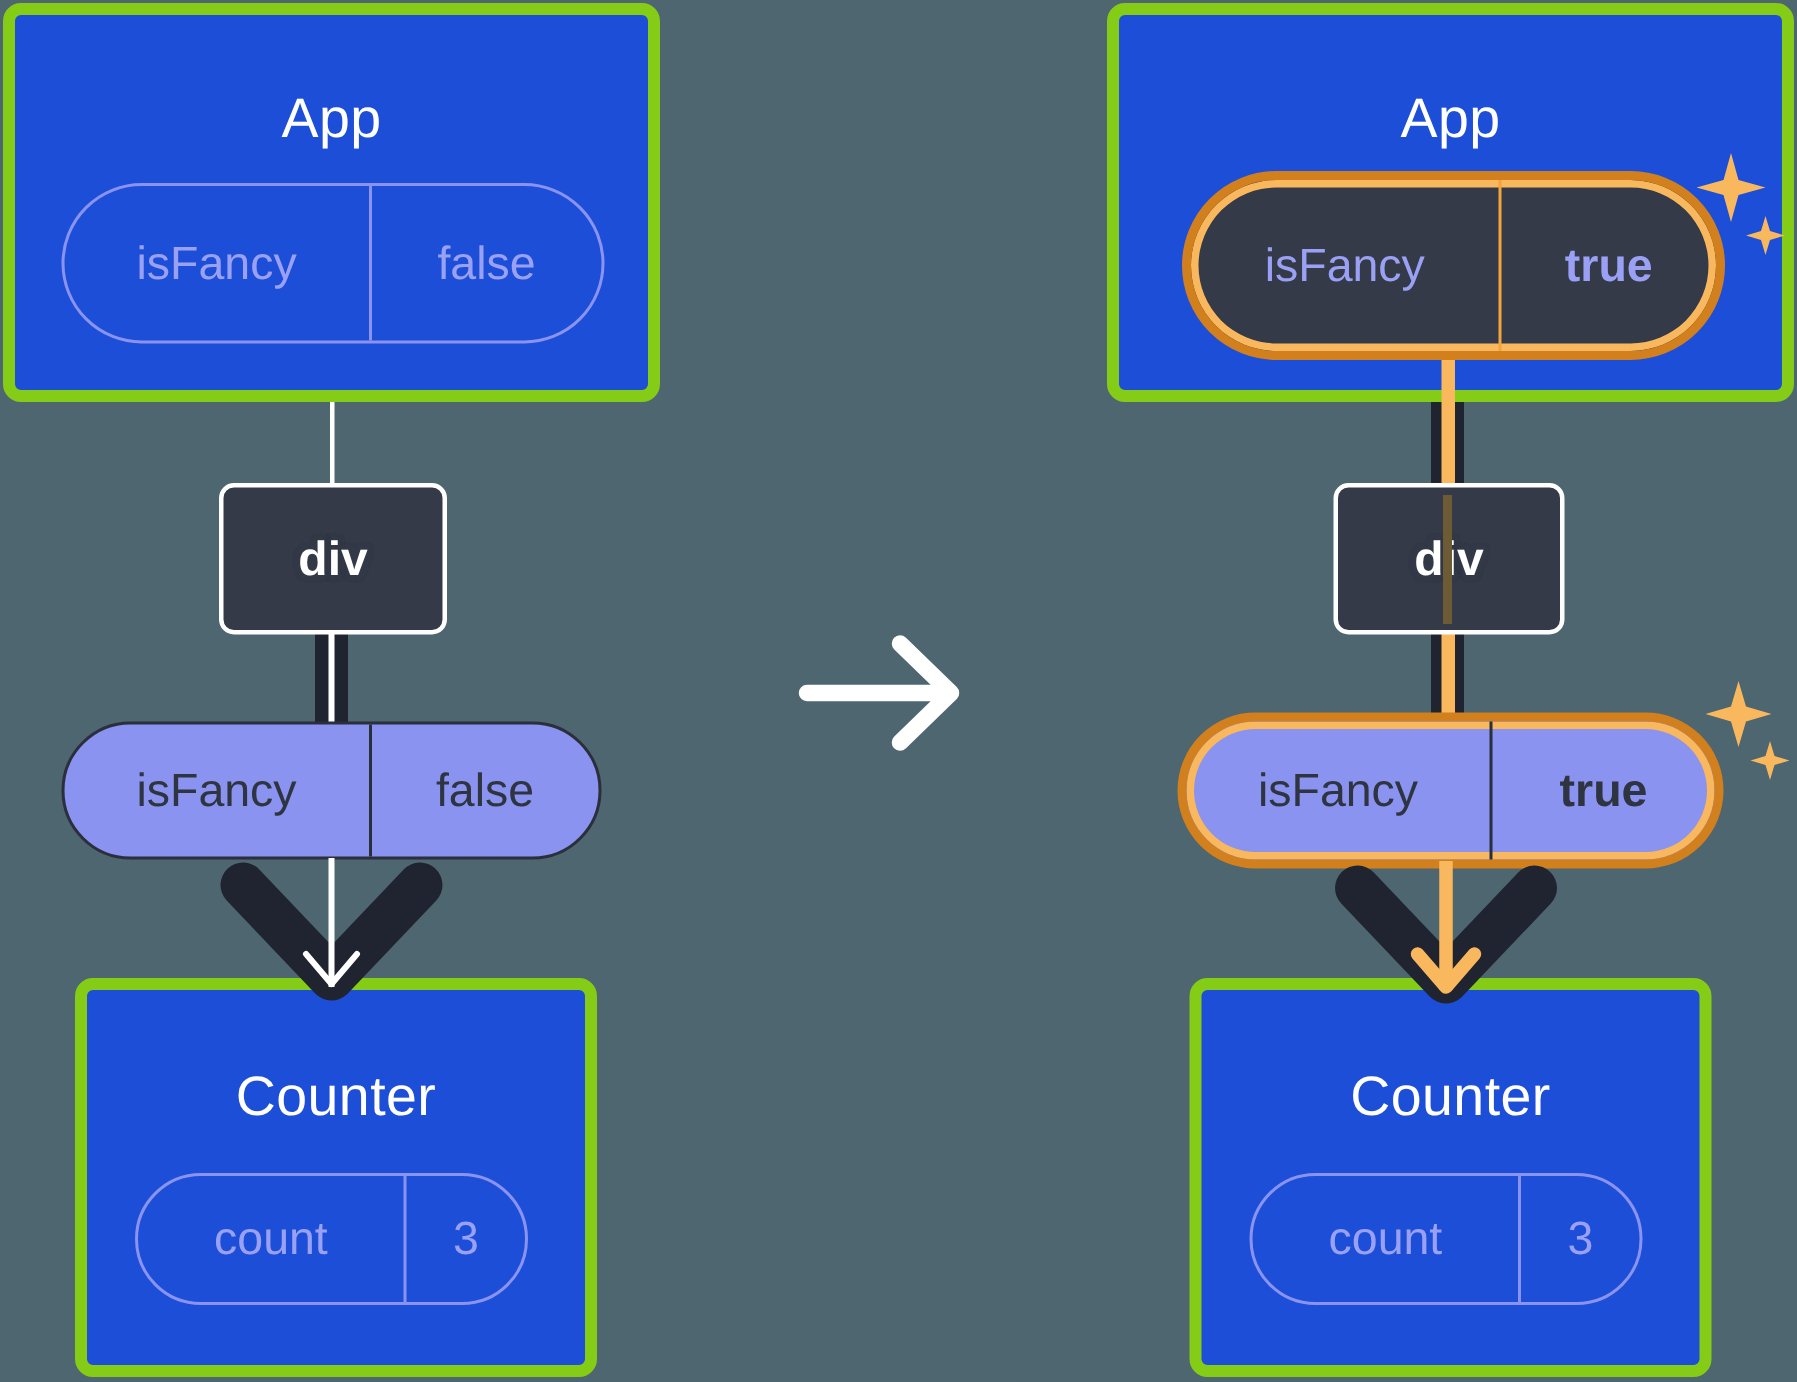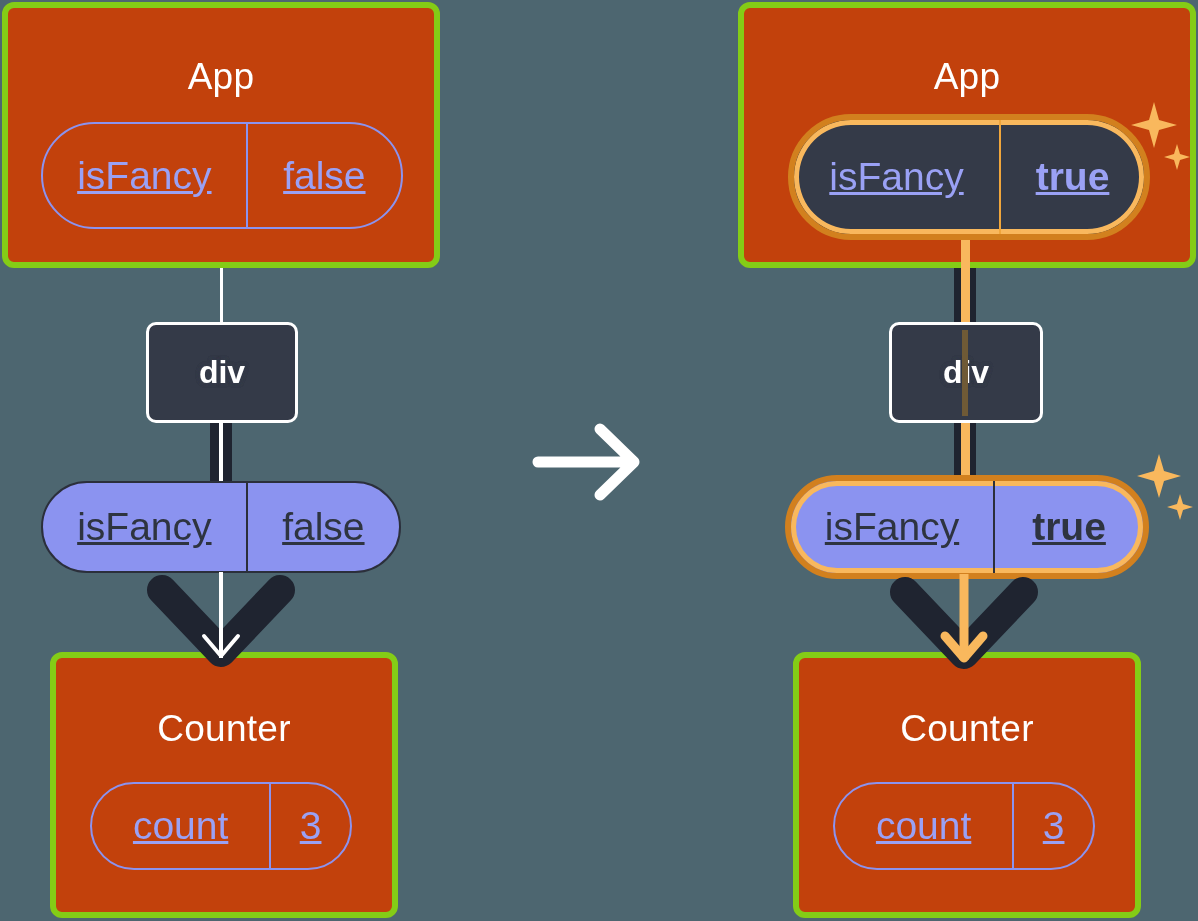--- a/index.html
+++ b/index.html
@@ -9,22 +9,22 @@
     background:#4d6670;
     font-family:"Liberation Sans", sans-serif;
     overflow:hidden;
     position:relative;
   }
   .stage{position:absolute;inset:0;}
 
   
   .box{
     position:absolute;
-    background:#c2410c;
-    border:6px solid #84cc16;
+    background:#1d4ed8;
+    border:8px solid #84cc16;
     border-radius:12px;
     box-sizing:border-box;
     z-index:5;
   }
   .box .title{
     position:absolute;left:0;right:0;
     text-align:center;
     color:#ffffff;
     font-size:37px;
     letter-spacing:.3px;
@@ -49,23 +49,22 @@
     position:absolute;
     box-sizing:border-box;
     display:flex;
     align-items:stretch;
     border-radius:999px;
     z-index:7;
   }
   .pill .k,.pill .v{
     display:flex;align-items:center;justify-content:center;
     box-sizing:border-box;
-    font-size:39px;
+    font-size:31px;
     white-space:nowrap;
-    text-decoration:underline;
   }
 
   
   .pill-outline{
     border:2px solid #8b93f0;
     background:transparent;
   }
   .pill-outline .k,.pill-outline .v{color:#9aa1f5;}
   .pill-outline .v{border-left:2px solid #8b93f0;}
 

